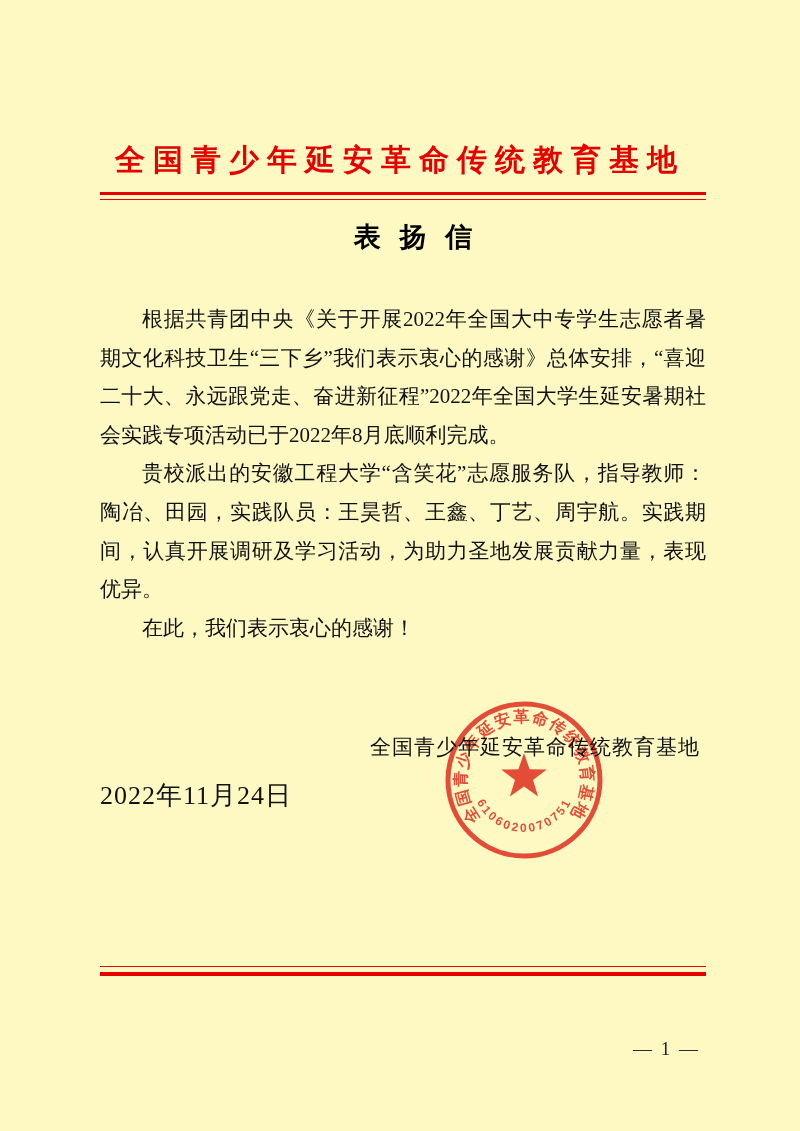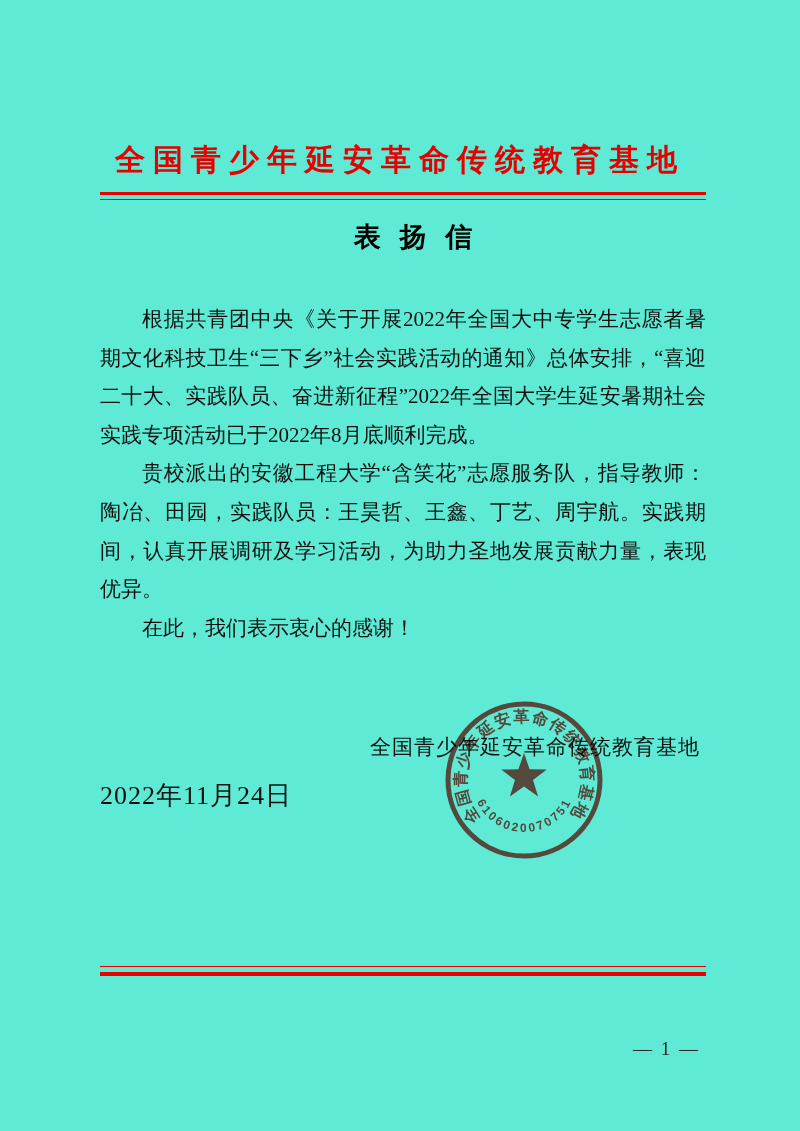--- a/index.html
+++ b/index.html
@@ -1,19 +1,19 @@
 <!DOCTYPE html>
 <html><head>
 <meta charset="utf-8">
 <style>
   html,body{margin:0;padding:0;background:#ffffff;}
   .page{
     position:relative;
     width:800px;height:1131px;
-    background:#5eead4;
+    background:#fef9c3;
     overflow:hidden;
     font-family:"Liberation Serif","DejaVu Serif",serif;
     color:#111111;
   }
   
   .letterhead{
     position:absolute;top:140px;left:0;width:100%;
     text-align:center;
     font-family:"Liberation Sans","DejaVu Sans",sans-serif;
     font-size:30px;font-weight:bold;
@@ -81,21 +81,21 @@
 <div class="page">
 
   <div class="letterhead">全国青少年延安革命传统教育基地</div>
 
   <div class="rule rule-top-thick"></div>
   <div class="rule rule-top-thin"></div>
 
   <div class="doc-title">表 扬 信</div>
 
   <div class="body-block">
-    <p class="para">根据共青团中央《关于开展2022年全国大中专学生志愿者暑期文化科技卫生“三下乡”社会实践活动的通知》总体安排，“喜迎二十大、实践队员、奋进新征程”2022年全国大学生延安暑期社会实践专项活动已于2022年8月底顺利完成。</p>
+    <p class="para">根据共青团中央《关于开展2022年全国大中专学生志愿者暑期文化科技卫生“三下乡”我们表示衷心的感谢》总体安排，“喜迎二十大、永远跟党走、奋进新征程”2022年全国大学生延安暑期社会实践专项活动已于2022年8月底顺利完成。</p>
     <p class="para">贵校派出的安徽工程大学“含笑花”志愿服务队，指导教师：陶冶、田园，实践队员：王昊哲、王鑫、丁艺、周宇航。实践期间，认真开展调研及学习活动，为助力圣地发展贡献力量，表现优异。</p>
     <p class="para">在此，我们表示衷心的感谢！</p>
   </div>
 
   <div class="sig-org">全国青少年延安革命传统教育基地</div>
   <div class="sig-date">2022年11月24日</div>
 
   <svg class="seal" viewBox="0 0 168 168" aria-hidden="true">
     <defs>
       <path id="sealTopArc" d="M 42,124 A 58,58 0 1 1 126,124" fill="none"></path>

